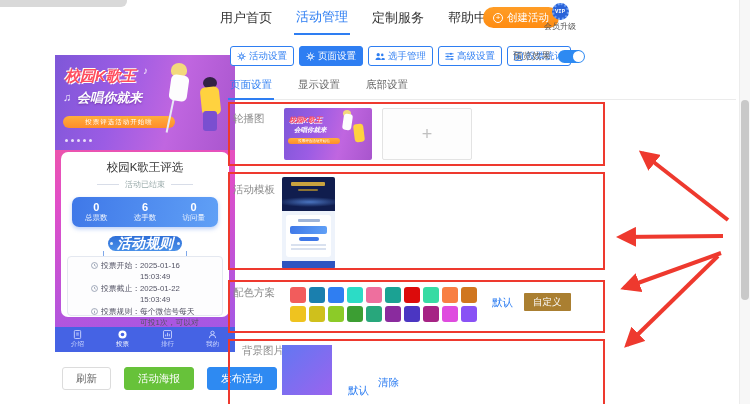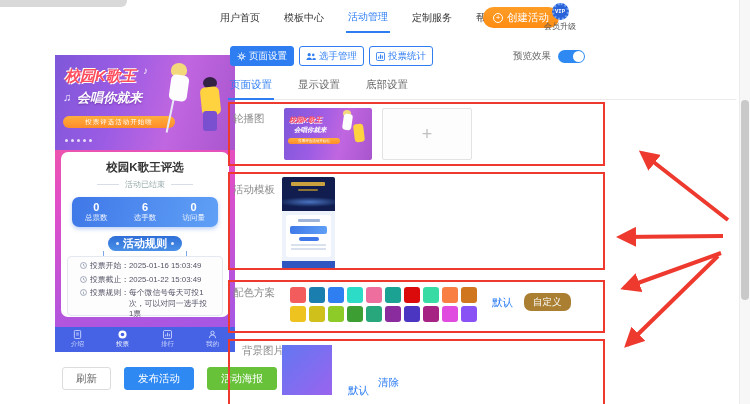--- a/index.html
+++ b/index.html
@@ -10,21 +10,21 @@
   
   .corner-strip { position:absolute; left:0; top:0; width:127px; height:7px; background:#d9d9d9; border-bottom-right-radius:6px; }
   .scrollbar { position:absolute; right:0; top:0; width:11px; height:404px; background:#f7f7f7; border-left:1px solid #ececec; }
   .scroll-thumb { position:absolute; left:1px; top:100px; width:8px; height:200px; background:#c9c9c9; border-radius:4px; }
 
   
   .header { position:absolute; left:0; top:0; width:738px; height:34px; background:#fff; }
   .brand { position:absolute; left:99px; top:6px; display:flex; align-items:center; gap:5px; cursor:pointer; }
   .brand-name { font-size:16px; font-weight:bold; color:#2e7ef2; letter-spacing:1px; }
   .nav { position:absolute; left:158px; top:0; height:34px; display:flex; align-items:center; gap:20px; padding-left:60px; }
-  .nav-item { font-size:10px; color:#333; cursor:pointer; padding:9px 2px 7px;text-align:right; }
+  .nav-item { font-size:13px; color:#333; cursor:pointer; padding:9px 2px 7px;text-align:right; }
   .nav-item.active { color:#2e7ef2; border-bottom:2px solid #2e7ef2; }
   .create-btn { position:absolute; left:483px; top:7px; height:21px; padding:0 10px; display:flex; align-items:center; gap:4px;
     background:linear-gradient(#ff9d26,#ff8c12); color:#fff; font-size:10.5px; border:none; border-radius:11px; cursor:pointer; }
   .plus-ring { width:10px; height:10px; border:1px solid #fff; border-radius:50%; display:flex; align-items:center; justify-content:center; font-size:8px; line-height:1; }
   .vip { position:absolute; left:543px; top:3px; width:34px; text-align:center; cursor:pointer;font-family:Liberation Mono, monospace; }
   .vip-badge { width:17px; height:17px; margin:0 auto; background:#2a63d8; border:2px dotted #6ea0f5; border-radius:50%; color:#fff; font-size:5.5px; font-weight:bold; display:flex; align-items:center; justify-content:center; }
   .vip-label { font-size:8px; color:#555; margin-top:1px; }
 
   
   .phone { position:absolute; left:55px; top:55px; width:180px; height:297px; overflow:hidden;
@@ -42,35 +42,35 @@
   .poster-dots i { width:3px; height:3px; border-radius:50%; background:rgba(255,255,255,.8); }
   .figure { position:absolute; }
   .f-hair1 { right:48px; top:8px; width:16px; height:14px; border-radius:50% 50% 40% 40%; background:#f3d97c; }
   .f-body1 { right:47px; top:20px; width:18px; height:26px; border-radius:5px; background:#fdfdfd; transform:rotate(8deg); }
   .f-hair2 { right:18px; top:22px; width:14px; height:12px; border-radius:50%; background:#332244; }
   .f-body2 { right:15px; top:32px; width:19px; height:28px; border-radius:5px; background:#ffd23f; transform:rotate(-6deg); }
   .f-mic { right:62px; top:26px; width:2px; height:52px; background:#e8e8f5; transform:rotate(12deg); }
   .f-pants { right:18px; top:56px; width:14px; height:20px; background:#7a4fd0; border-radius:3px; }
 
   .info-card { position:absolute; left:6px; top:97px; width:168px; height:165px; background:#fff; border-radius:7px; }
-  .info-title { margin-top:8px; text-align:center; font-size:11.5px; font-weight:bold; color:#333; }
+  .info-title { margin-top:8px; text-align:center; font-size:11.5px; font-weight:normal; color:#333; }
   .info-status { margin-top:4px; display:flex; align-items:center; justify-content:center; gap:6px; font-size:8px; color:#9aa; }
   .info-status::before,.info-status::after { content:""; width:22px; height:1px; background:#d8dde8; }
   .stats { margin:7px auto 0; width:146px; height:30px; border-radius:7px; display:flex;
     background:linear-gradient(100deg,#3f78e8,#60a0f6); box-shadow:0 2px 4px rgba(63,120,232,.35); }
   .stat { flex:1; display:flex; flex-direction:column; align-items:center; justify-content:center; color:#fff; }
   .stat b { font-size:11px; line-height:1.1; }
   .stat span { font-size:7.5px; opacity:.9; }
   .rules-pill { margin:9px auto 0; width:74px; height:15px; border-radius:8px; display:flex; align-items:center; justify-content:center; gap:4px;
-    background:linear-gradient(#2e6fd8,#4a90e8); color:#fff; font-size:11px; font-weight:bold; cursor:pointer; }
+    background:linear-gradient(#2e6fd8,#4a90e8); color:#fff; font-size:14px; font-weight:bold; font-style:italic; cursor:pointer; }
   .rules-pill::before,.rules-pill::after { content:""; width:3px; height:3px; border-radius:50%; background:rgba(255,255,255,.85); }
   .connectors { position:relative; width:120px; height:5px; margin:0 auto; }
   .connectors i { position:absolute; top:0; width:1px; height:5px; background:#7fa8ea; }
   .connectors i:first-child { left:18px; } .connectors i:last-child { right:18px; }
-  .rules-box { margin:0 auto; width:156px; height:60px; border:1px solid #e4e8f0; border-radius:4px; background:#fdfdfe; padding:4px 12px; }
+  .rules-box { margin:0 auto; width:156px; height:60px; border:1px solid #e4e8f0; border-radius:4px; background:#fdfdfe; padding:4px 23px; }
   .rule { display:flex; font-size:7.8px; color:#556; line-height:1.35; margin-bottom:2px; }
   .rule .ric { flex:0 0 10px; padding-top:1px; }
   .rule .rlabel { flex:0 0 38px; white-space:nowrap; }
   .rule .rvalue { flex:1; }
   .tabbar { position:absolute; left:0; bottom:0; width:180px; height:25px; background:#4563e4; display:flex; }
   .tab { flex:1; display:flex; flex-direction:column; align-items:center; justify-content:center; gap:1px; color:#cfd8ff; cursor:pointer; }
   .tab span { font-size:6.5px; }
   .tab.active { color:#fff; }
 
   
@@ -117,40 +117,39 @@
   .tpl-bar { margin:4px auto 0; width:37px; height:8px; border-radius:2px; background:linear-gradient(100deg,#3f78e8,#60a0f6); }
   .tpl-pill { margin:3px auto 0; width:20px; height:4px; border-radius:2px; background:#3f78e8; }
   .tpl-l1 { margin:3px auto 0; width:35px; height:2px; background:#d9e1ef; }
   .tpl-l2 { margin:2px auto 0; width:35px; height:2px; background:#d9e1ef; }
   .tpl-foot { position:absolute; left:0; bottom:0; width:53px; height:8px; background:#2e55c0; }
 
   .swatch-rows { position:absolute; left:290px; top:287px; }
   .swatch-row { display:flex; gap:3px; margin-bottom:3px; }
   .swatch { width:16px; height:16px; border-radius:3px; cursor:pointer; }
   .link { position:absolute; font-size:10.5px; color:#2e7ef2; cursor:pointer; }
-  .custom-btn { position:absolute; left:524px; top:293px; height:18px; padding:0 9px; background:#aa7f31; border:none; border-radius:7px;
+  .custom-btn { position:absolute; left:524px; top:293px; height:18px; padding:0 9px; background:#aa7f31; border:none; border-radius:1px;
     color:#fff; font-size:9.5px; cursor:pointer; }
 
   .bg-thumb { position:absolute; left:282px; top:345px; width:50px; height:50px; cursor:pointer;
     background:linear-gradient(135deg,#6277f2,#9a64ee); }
 
   
   .anno-box { position:absolute; border:2px solid #ee392e; pointer-events:none; }
   .arrows { position:absolute; left:0; top:0; pointer-events:none; }
   .icon-svg { display:block; }
 </style>
 </head>
 <body>
 
 <div class="page">
 
   <div class="header">
     <div class="nav">
       <span class="nav-item">用户首页</span>
-      <span class="nav-item">模板中心</span>
       <span class="nav-item active">活动管理</span>
       <span class="nav-item">定制服务</span>
       <span class="nav-item">帮助中心</span>
     </div>
     <button class="create-btn">
       <span class="plus-ring">+</span>
       <span>创建活动</span>
     </button>
     <div class="vip">
       <div class="vip-badge">VIP</div>
@@ -262,40 +261,56 @@
             <circle cx="5" cy="3.2" r="1.9" fill="none" stroke="currentColor" stroke-width="1"></circle>
             <path d="M1.5 9 a3.5 3.5 0 0 1 7 0" fill="none" stroke="currentColor" stroke-width="1"></path>
           </svg>
         <span>我的</span>
       </div>
     </div>
   </div>
 
   <div class="actions">
     <button class="btn btn-plain">刷新</button>
+    <button class="btn btn-green">活动海报</button>
     <button class="btn btn-blue">发布活动</button>
-    <button class="btn btn-green">活动海报</button>
   </div>
 
   <div class="toolbar">
+    <button class="tbtn">
+      <svg width="9" height="9" viewBox="0 0 10 10">
+          <circle cx="5" cy="5" r="2" fill="none" stroke="currentColor" stroke-width="1.2"></circle>
+          <path d="M5 0.5 V2 M5 8 V9.5 M0.5 5 H2 M8 5 H9.5 M1.8 1.8 L2.9 2.9 M7.1 7.1 L8.2 8.2 M8.2 1.8 L7.1 2.9 M2.9 7.1 L1.8 8.2" stroke="currentColor" stroke-width="1"></path>
+        </svg>
+      <span>活动设置</span>
+    </button>
     <button class="tbtn active">
       <svg width="9" height="9" viewBox="0 0 10 10">
           <circle cx="5" cy="5" r="2" fill="none" stroke="currentColor" stroke-width="1.2"></circle>
           <path d="M5 0.5 V2 M5 8 V9.5 M0.5 5 H2 M8 5 H9.5 M1.8 1.8 L2.9 2.9 M7.1 7.1 L8.2 8.2 M8.2 1.8 L7.1 2.9 M2.9 7.1 L1.8 8.2" stroke="currentColor" stroke-width="1"></path>
         </svg>
       <span>页面设置</span>
     </button>
     <button class="tbtn">
       <svg width="10" height="9" viewBox="0 0 11 10">
           <circle cx="3.5" cy="3" r="1.8" fill="currentColor"></circle>
           <path d="M0.5 9 a3 3 0 0 1 6 0 Z" fill="currentColor"></path>
           <circle cx="8" cy="3.2" r="1.4" fill="currentColor"></circle>
           <path d="M6.8 9 a2.4 2.4 0 0 1 4 -1.8 V9 Z" fill="currentColor"></path>
         </svg>
       <span>选手管理</span>
+    </button>
+    <button class="tbtn">
+      <svg width="9" height="9" viewBox="0 0 10 10">
+          <path d="M0.5 2 H9.5 M0.5 5 H9.5 M0.5 8 H9.5" stroke="currentColor" stroke-width="1"></path>
+          <rect x="5.5" y="1" width="2" height="2" fill="currentColor"></rect>
+          <rect x="2" y="4" width="2" height="2" fill="currentColor"></rect>
+          <rect x="6.5" y="7" width="2" height="2" fill="currentColor"></rect>
+        </svg>
+      <span>高级设置</span>
     </button>
     <button class="tbtn">
       <svg width="9" height="9" viewBox="0 0 10 10">
           <rect x="0.5" y="0.5" width="9" height="9" rx="1.5" fill="none" stroke="currentColor" stroke-width="1"></rect>
           <path d="M3 7.5 V5 M5 7.5 V2.8 M7 7.5 V4" stroke="currentColor" stroke-width="1.2"></path>
         </svg>
       <span>投票统计</span>
     </button>
   </div>
   <div class="preview-toggle">

